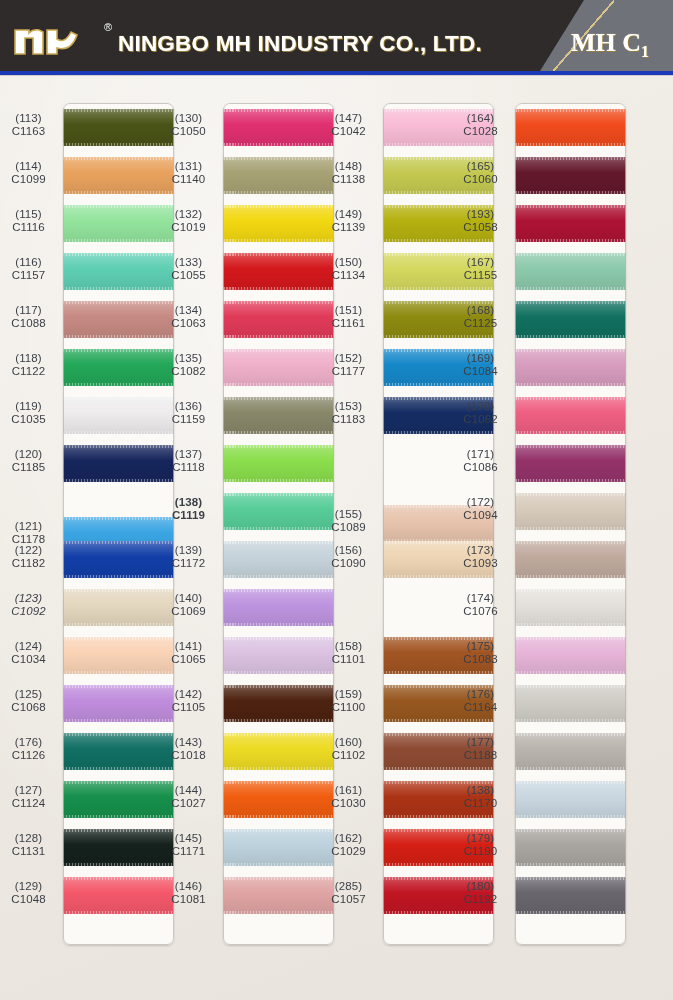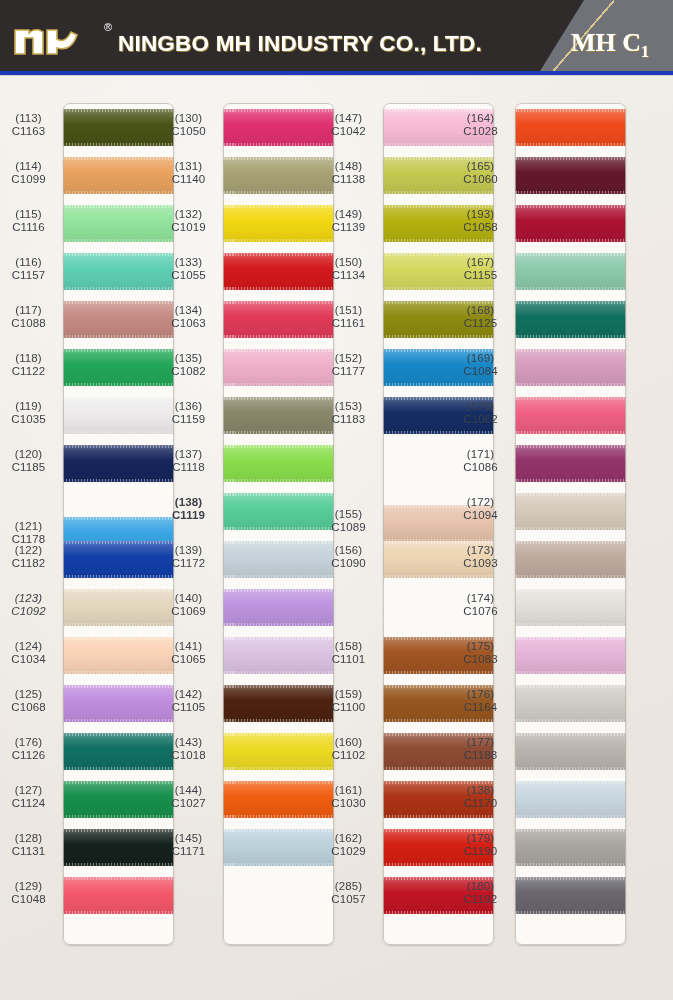--- a/index.html
+++ b/index.html
@@ -562,20 +562,32 @@
             <span class="num">(145)</span>
             <span class="code">C1171</span>
           </div>
           <div class="swatch" style="top: 6px;">
             <div class="fill" style="background: rgb(189, 210, 221);"></div>
             <div class="sheen"></div>
             <div class="selv-t"></div>
             <div class="selv-b"></div>
           </div>
         </div>
+        <div class="row" style="top: 768px;">
+          <div class="lbl">
+            <span class="num">(146)</span>
+            <span class="code">C1081</span>
+          </div>
+          <div class="swatch" style="top: 6px;">
+            <div class="fill" style="background: rgb(224, 164, 164);"></div>
+            <div class="sheen"></div>
+            <div class="selv-t"></div>
+            <div class="selv-b"></div>
+          </div>
+        </div>
         <div class="card-edge"></div>
       </div>
       <div class="column col-2">
         <div class="card"></div>
         <div class="row" style="top: 0px;">
           <div class="lbl">
             <span class="num">(147)</span>
             <span class="code">C1042</span>
           </div>
           <div class="swatch" style="top: 6px;">

